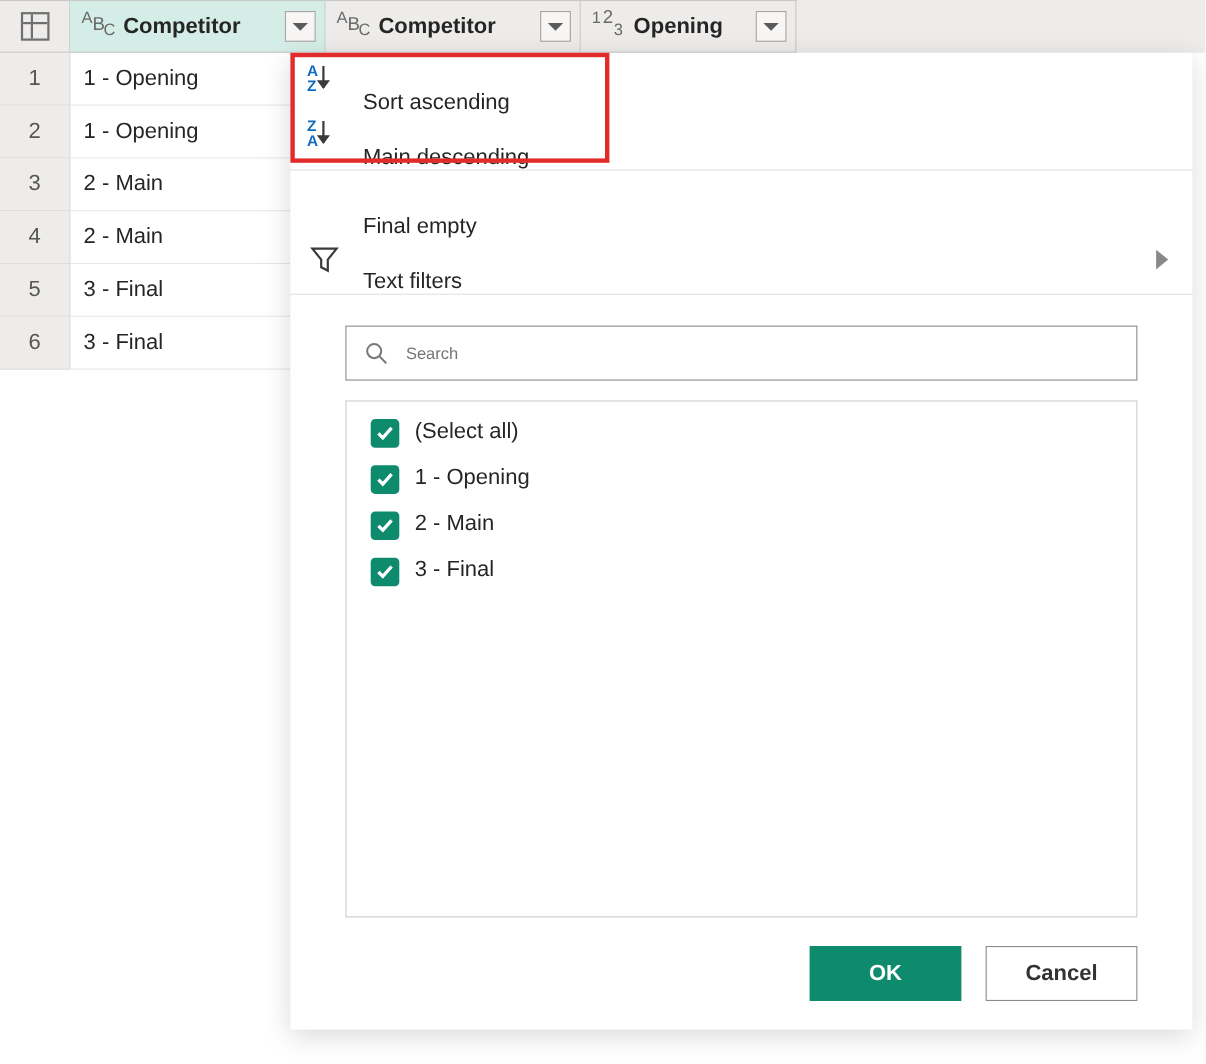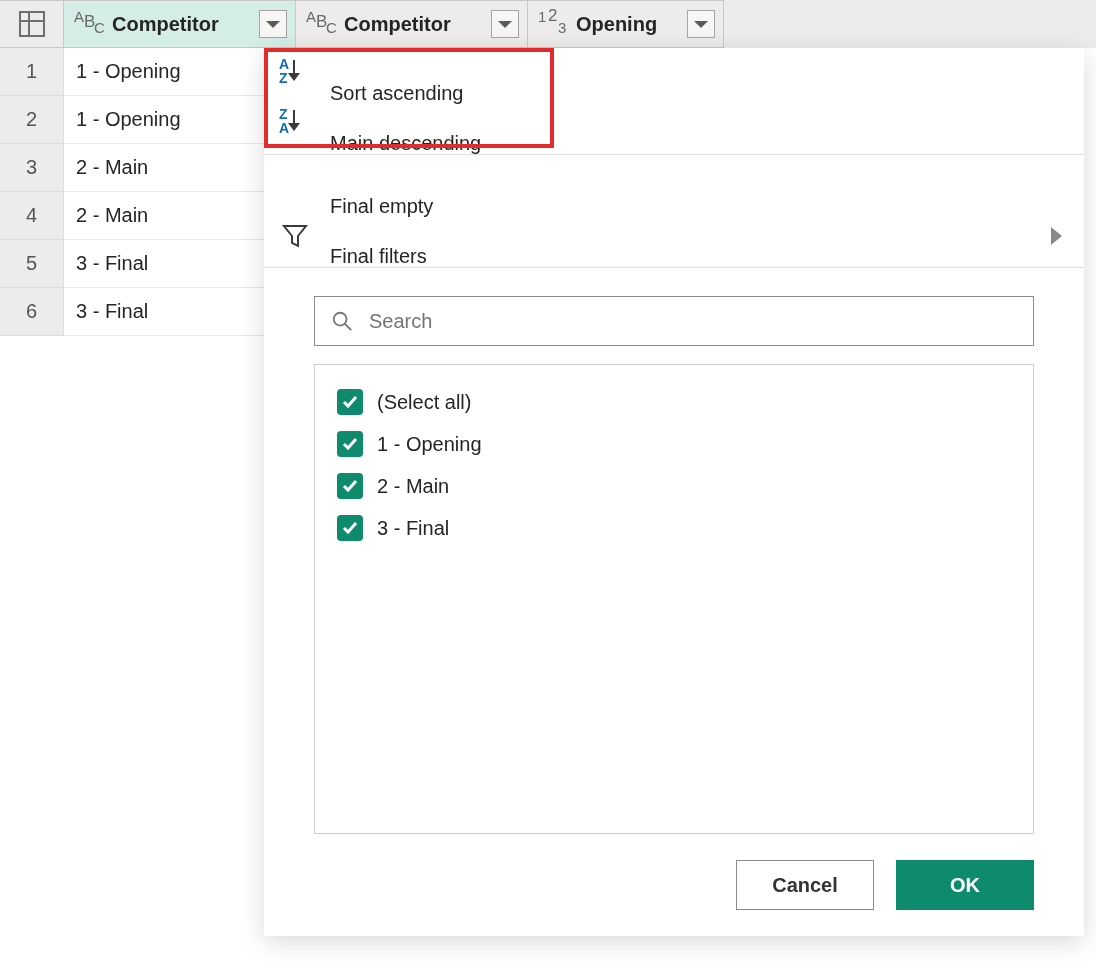--- a/index.html
+++ b/index.html
@@ -171,35 +171,34 @@
       border: 1px solid #8c8b89;
       display: flex;
       align-items: center;
       padding: 0 16px;
       gap: 14px;
     }
     .search-icon{width:22px;height:22px;}
     .search-icon svg{stroke:#777;stroke-width:2;fill:none;}
     .search-input {
       border: none; outline: none;
-      font-size: 20px;
+      font-size: 15px;
       color: #6f6f6f;
       flex: 1;
       background: transparent;
     }
 
     .filter-list {
       margin: 0 50px;
       border: 1px solid #cfcecd;
       padding: 16px 22px;
       height: 470px;
     }
     .filter-item {
       display: flex;
-      align-items: center;
       gap: 14px;
       height: 42px;
       cursor: pointer;
     }
     .chkbox {
       width: 26px; height: 26px;
       background: #0e8a6d;
       border-radius: 4px;
       display: flex;
       align-items: center;
@@ -330,21 +329,21 @@
   </div>
 
   <div class="menu-item">
     <div class="menu-icon">
       <div class="funnel-icon">
         <svg viewBox="0 0 30 30">
             <path d="M4 5 L26 5 L18 15 L18 25 L12 22 L12 15 Z"></path>
           </svg>
       </div>
     </div>
-    <span class="menu-label">Final filters</span>
+    <span class="menu-label">Text filters</span>
     <div class="chev-right"></div>
   </div>
 
   <div class="sep"></div>
 
   <div class="search-box">
     <div class="search-icon">
       <svg viewBox="0 0 24 24">
           <circle cx="10" cy="10" r="7"></circle>
           <line x1="15" y1="15" x2="22" y2="22"></line>
@@ -382,20 +381,20 @@
       <div class="chkbox">
         <svg viewBox="0 0 18 18">
             <polyline points="3,9 7,13 15,4"></polyline>
           </svg>
       </div>
       <span>3 - Final</span>
     </div>
   </div>
 
   <div class="btn-row">
+    <div class="btn btn-primary">
+      <span>OK</span>
+    </div>
     <div class="btn btn-secondary">
       <span>Cancel</span>
     </div>
-    <div class="btn btn-primary">
-      <span>OK</span>
-    </div>
   </div>
 </div>
 
 </body></html>

